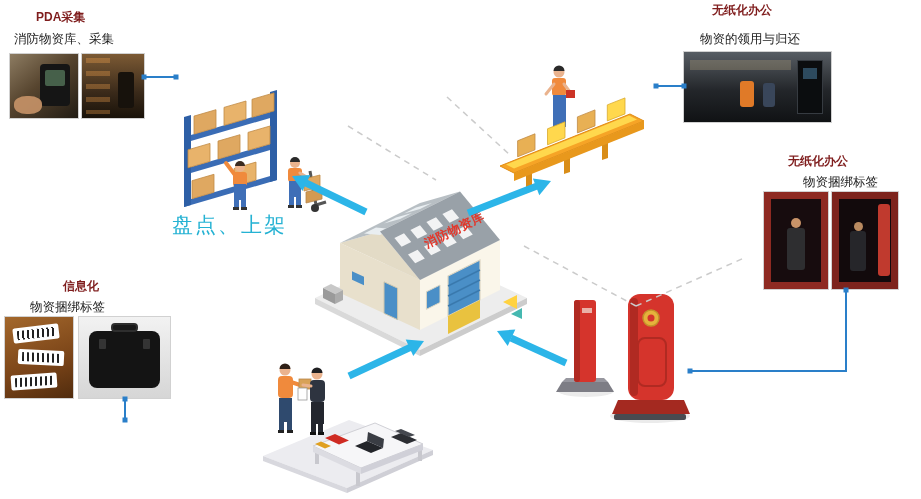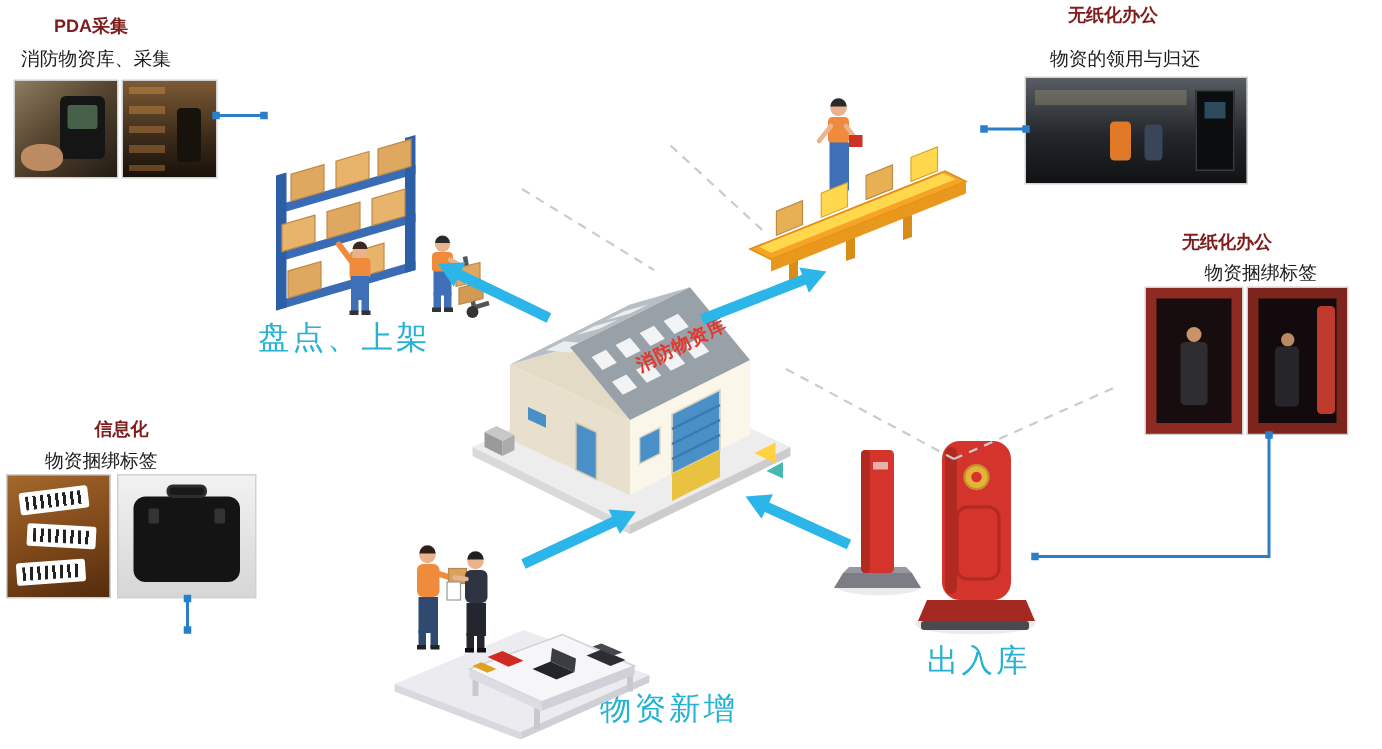--- a/index.html
+++ b/index.html
@@ -122,22 +122,20 @@
       </div>
   </div>
   <div class="photo p-info2">
     <div class="case"></div>
     <div class="handle"></div>
     <div class="latch1"></div>
     <div class="latch2"></div>
   </div>
 
   <div class="flow-label" id="l-shelving">盘点、上架</div>
-  <div class="flow-label" id="l-new">物资新增</div>
-  <div class="flow-label" id="l-inout">出入库</div>
 
   <div class="ill" id="ill-shelf">
     <svg viewBox="0 0 190 155">
 
       <polygon points="16,126 109,99 109,105 16,132" fill="#3a6cb5"></polygon>
       <polygon points="16,94 109,67 109,73 16,100" fill="#3a6cb5"></polygon>
       <polygon points="16,62 109,35 109,41 16,68" fill="#3a6cb5"></polygon>
 
       <polygon points="16,132 23,130 23,40 16,42" fill="#2d5fa6"></polygon>
       <polygon points="102,107 109,105 109,15 102,17" fill="#2d5fa6"></polygon>

